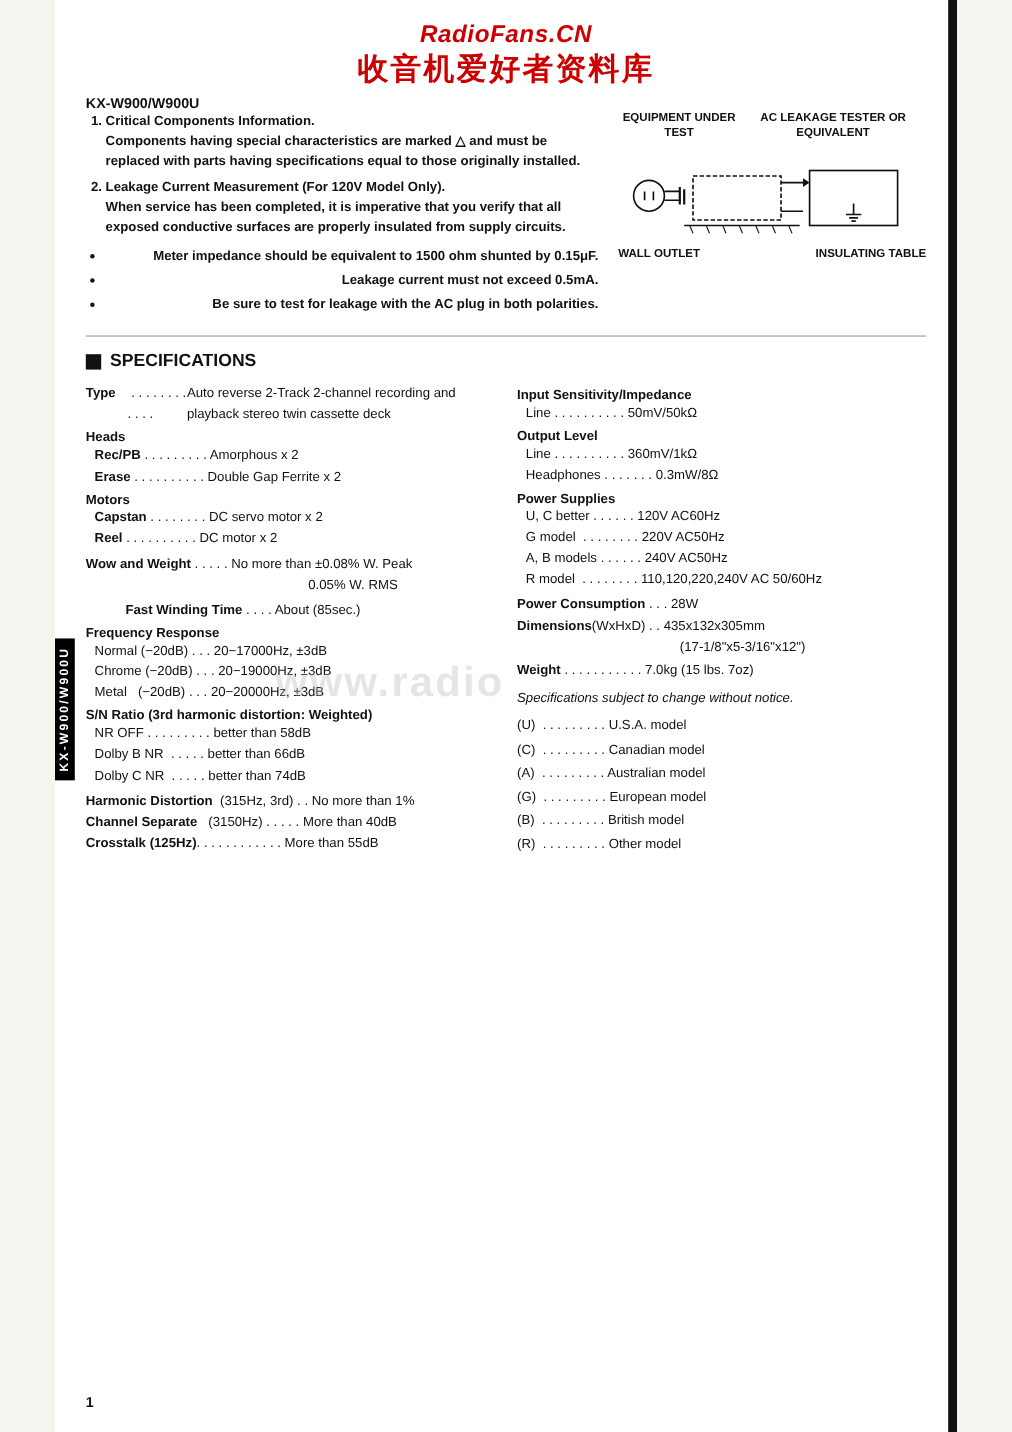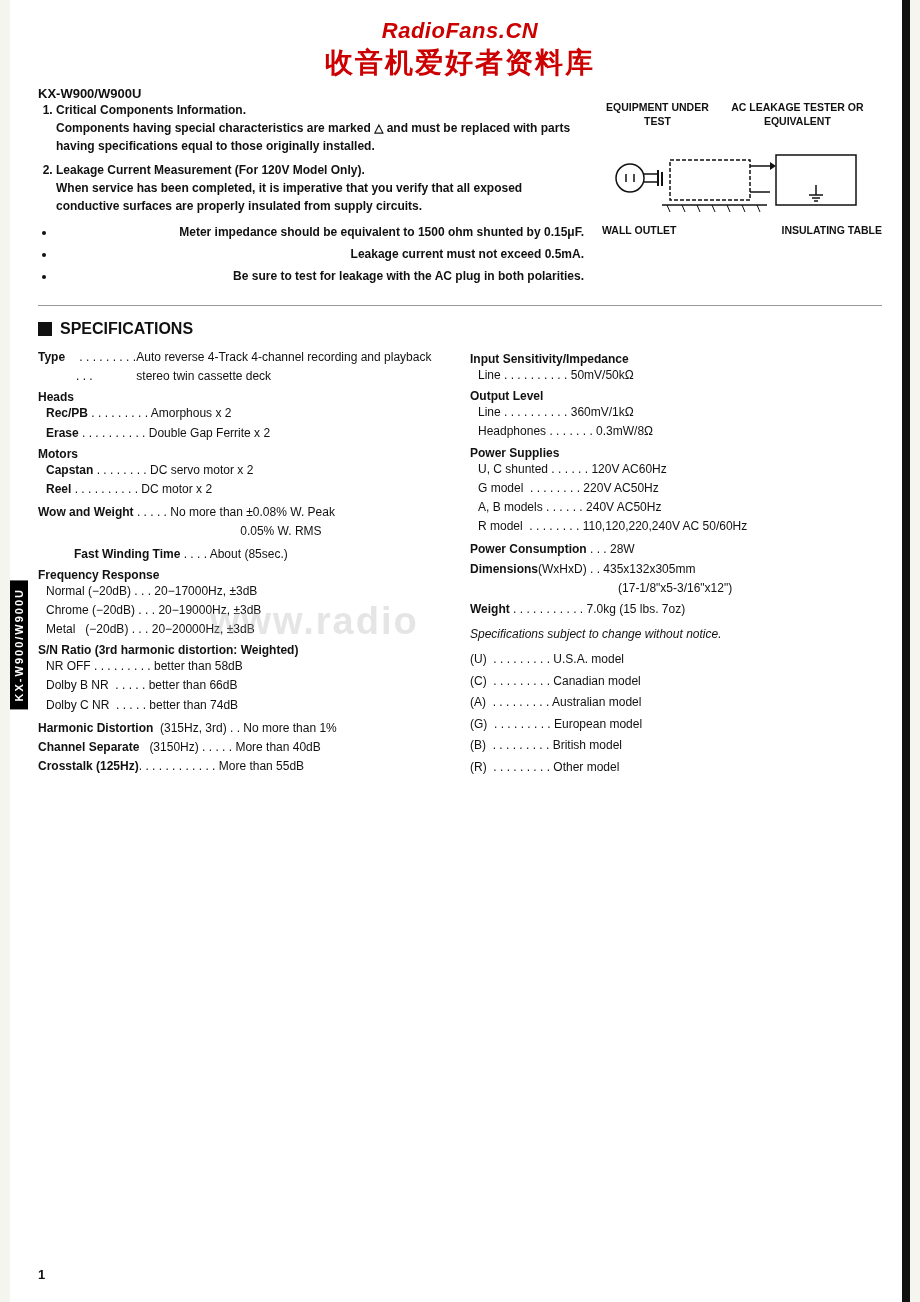--- a/index.html
+++ b/index.html
@@ -7,21 +7,21 @@
       background: #f5f5f0;
       font-family: Arial, Helvetica, sans-serif;
       font-size: 13px;
       color: #111;
       width: 920px;
       min-height: 1302px;
       position: relative;
     }
     .page {
       background: #fff;
-      width: 900px;
+      width: 820px;
       margin: 0 auto;
       padding: 18px 28px 40px 28px;
       min-height: 1302px;
       position: relative;
     }
     
     .site-header {
       text-align: center;
       margin-bottom: 4px;
     }
@@ -290,21 +290,21 @@
 
   <div class="watermark">www.radio</div>
 
   <div class="specs-container">
 
     <div class="specs-left">
 
       <div class="spec-row">
         <span style="font-weight:bold;min-width:38px;">Type</span>
         <span>&nbsp;. . . . . . . . . . . .&nbsp;</span>
-        <span>Auto reverse 4-Track 4-channel recording and playback stereo twin cassette deck</span>
+        <span>Auto reverse 2-Track 2-channel recording and playback stereo twin cassette deck</span>
       </div>
 
       <div class="spec-label-bold">Heads</div>
       <div class="spec-indent">
         <span style="font-weight:bold;">Rec/PB</span> . . . . . . . . . Amorphous x 2
       </div>
       <div class="spec-indent">
         <span style="font-weight:bold;">Erase</span> . . . . . . . . . . Double Gap Ferrite x 2
       </div>
 
@@ -367,21 +367,21 @@
       <div class="spec-label-bold">Output Level</div>
       <div class="spec-indent">
         Line . . . . . . . . . . 360mV/1kΩ
       </div>
       <div class="spec-indent">
         Headphones . . . . . . . 0.3mW/8Ω
       </div>
 
       <div class="spec-label-bold">Power Supplies</div>
       <div class="spec-indent">
-        U, C shunted . . . . . . 120V AC60Hz
+        U, C better . . . . . . 120V AC60Hz
       </div>
       <div class="spec-indent">
         G model &nbsp;. . . . . . . . 220V AC50Hz
       </div>
       <div class="spec-indent">
         A, B models . . . . . . 240V AC50Hz
       </div>
       <div class="spec-indent">
         R model &nbsp;. . . . . . . . 110,120,220,240V AC 50/60Hz
       </div>

